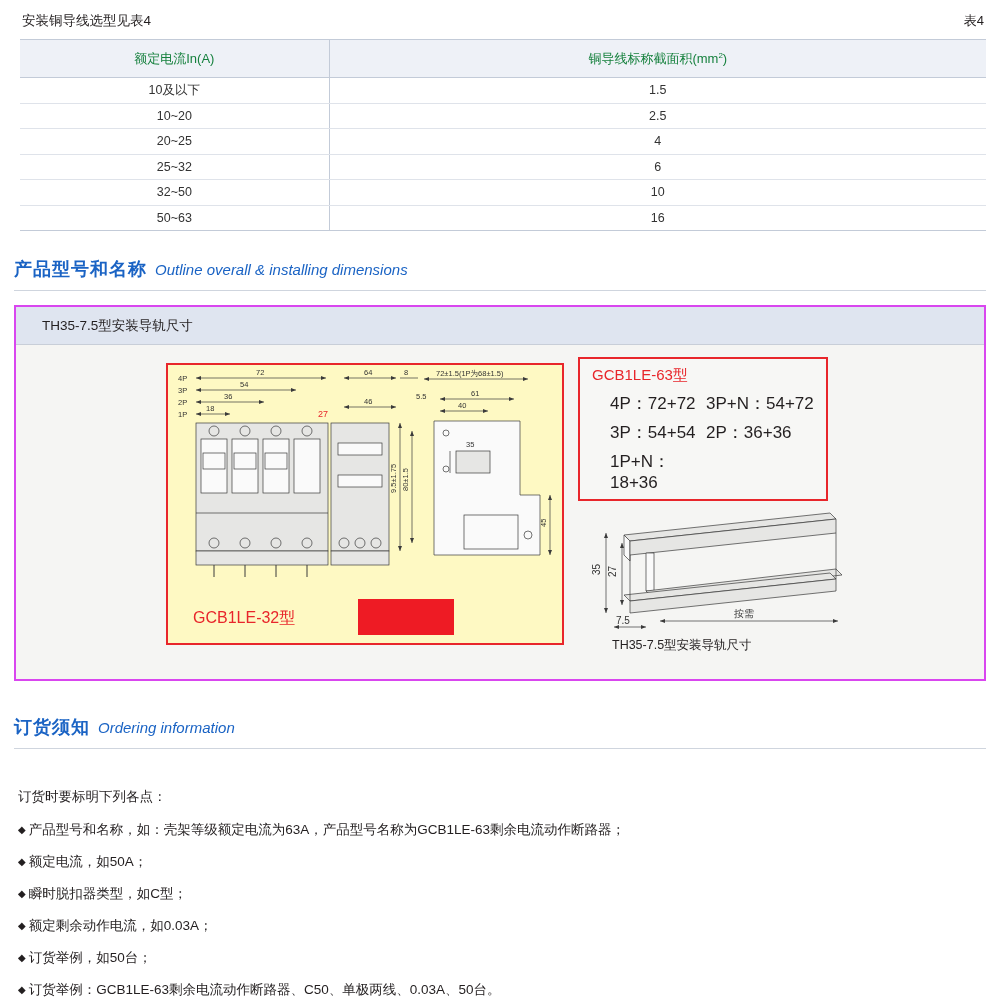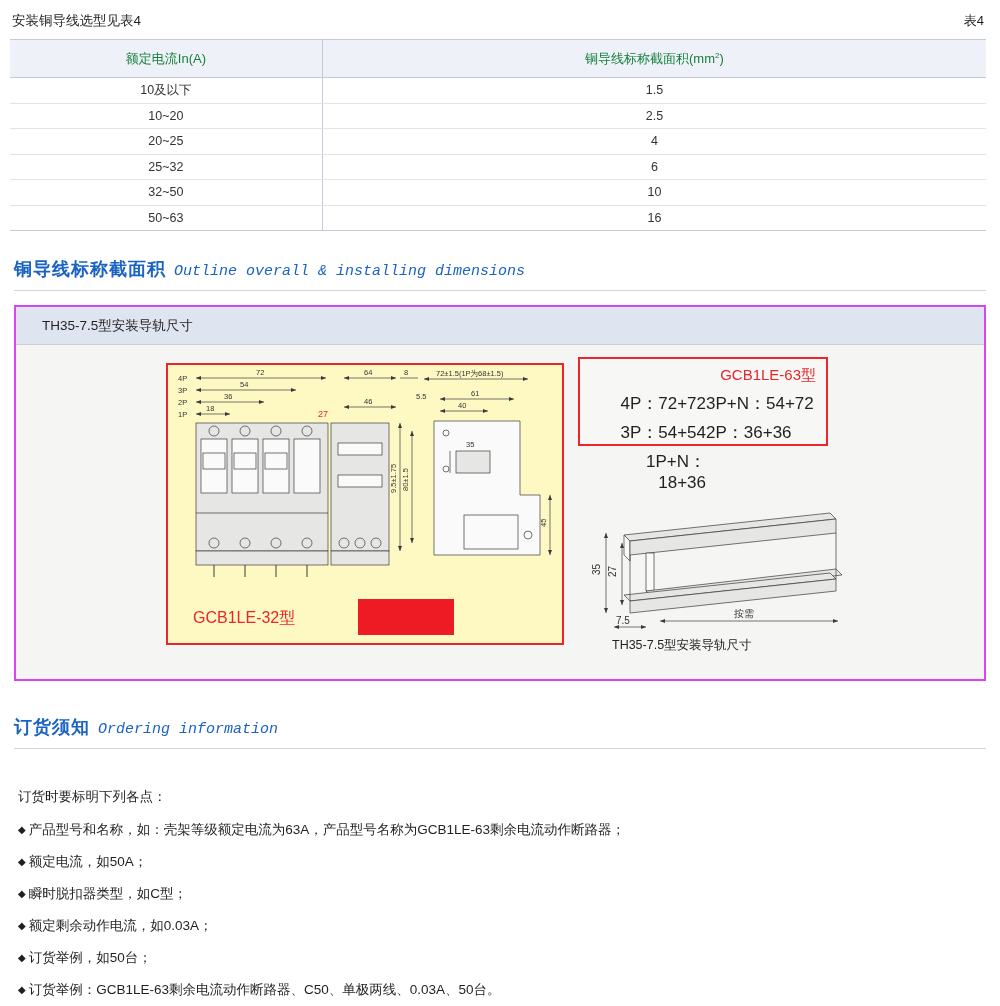--- a/index.html
+++ b/index.html
@@ -10,21 +10,21 @@
   body {
     width: 1000px; height: 1006px;
     font-family: "Liberation Sans", sans-serif;
     color: #231f20;
     position: relative;
     overflow: hidden;
   }
 
   
   .sec-top {
-    padding: 12px 14px 0 10px;
+    padding: 12px 14px 0 20px;
   }
   .top-head {
     display: flex;
     justify-content: space-between;
     align-items: baseline;
     font-size: 13.5px;
     color: #231f20;
     padding: 0 2px 9px 2px;
   }
   .top-head .right { font-size: 13px; }
@@ -66,21 +66,21 @@
   .sec-title .cn {
     font-size: 18px;
     font-weight: bold;
     letter-spacing: 1px;
   }
   .sec-title .en {
     font-size: 15px;
     margin-left: 8px;
     font-weight: normal;
     font-style: italic;
-    font-family: Liberation Mono, monospace;
+    font-family: Liberation Sans, sans-serif;
     text-align: center;
   }
 
   
   .dim-wrap {
     margin: 14px 14px 0 14px;
     border: 2px solid #d946ef;
   }
   .dim-bar {
     background: #dfe5f0;
@@ -117,25 +117,24 @@
     position: absolute;
     left: 190px; bottom: 8px;
     width: 96px; height: 36px;
     background: #ee1b24;
   }
 
   
   .spec-box {
     position: absolute;
     left: 562px; top: 12px;
-    width: 250px; height: 89px;
+    width: 250px; height: 144px;
     border: 2px solid #e8262b;
     background: #f7f7f5;
     padding: 7px 10px 4px 12px;
-    text-align: right;
   }
   .spec-box .title {
     color: #e8262b;
     font-size: 15px;
     margin-bottom: 7px;
   }
   .spec-row {
     font-size: 17px;
     color: #231f20;
     margin: 0 0 6px 18px;
@@ -220,21 +219,21 @@
       </tr>
       <tr>
         <td class="c1">50~63</td>
         <td>16</td>
       </tr>
     </tbody>
   </table>
 </div>
 
 <div class="sec-title">
-  <span class="cn">铜导线标称截面积</span><span class="en">Outline overall &amp; installing dimensions</span>
+  <span class="cn">产品型号和名称</span><span class="en">Outline overall &amp; installing dimensions</span>
 </div>
 
 <div class="dim-wrap">
   <div class="dim-bar">TH35-7.5型安装导轨尺寸</div>
   <div class="dim-body">
 
     <div class="draw-left">
       <svg width="394" height="278" viewBox="0 0 394 278">
 
         <text class="dim" x="10" y="16">4P</text>

